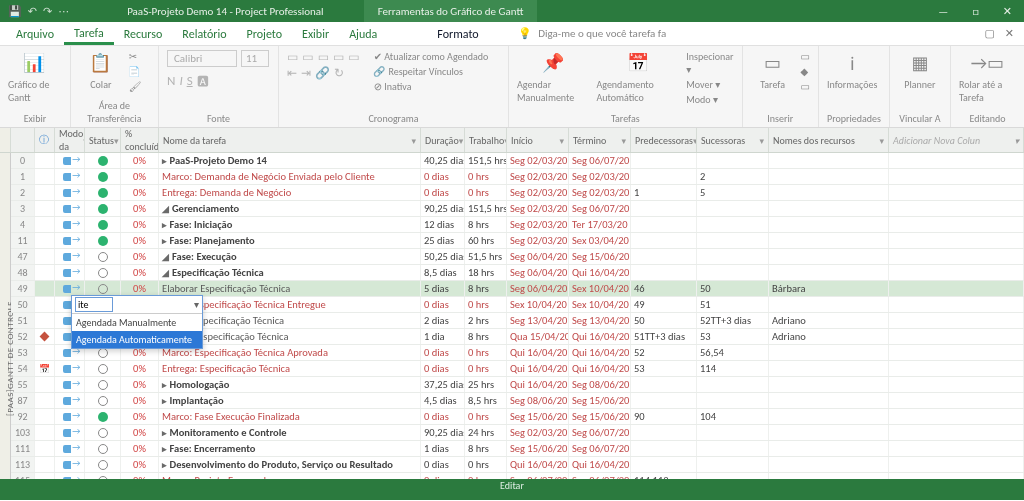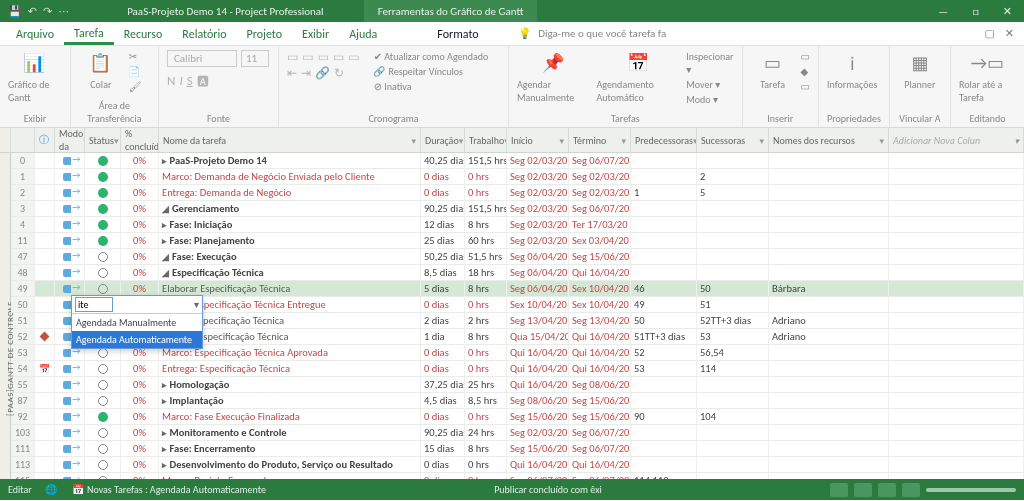--- a/index.html
+++ b/index.html
@@ -69,21 +69,21 @@
 .status-green { width:10px; height:10px; background:#2cb36f; border-radius:50%; }
 .diamond { width:7px; height:7px; background:#c5523f; transform:rotate(45deg); }
 
 .dropdown { position:absolute; left:104px; top:6px; width:132px; background:#fff; border:1px solid #6a9bd8; box-shadow:0 2px 6px rgba(0,0,0,.2); font-size:10px; z-index:50; }
 .dropdown .ddhead { padding:1px 3px; background:#fff; border-bottom:1px solid #ccc; color:#666; display:flex; align-items:center; }
 .dropdown .ddhead input { border:1px solid #6a9bd8; font-size:10px; width:38px; padding:0 2px; }
 .dropdown .ddopt { padding:2px 4px; }
 .dropdown .ddopt.sel { background:#2c78d6; color:#fff; }
 .redbox { position:absolute; left:76px; width:112px; top:0; height:32px; border:2px solid #d23a2a; pointer-events:none; z-index:40; }
 
-.statusbar { height:21px; background:#2b7a3e; color:#dfeee4; font-size:10px; display:flex; align-items:center; padding:0 8px; gap:14px; }
+.statusbar { height:21px; background:#2b7a3e; color:#dfeee4; font-size:10px; display:flex; align-items:center; padding:0 8px; gap:14px;flex-direction:column; }
 .statusbar .sbcenter { margin-left:auto; }
 .sbicons { margin-left:auto; display:flex; gap:6px; }
 .sbicons .si { width:18px; height:14px; background:#4a9660; border-radius:2px; }
 .sbicons .slider { width:90px; height:4px; background:#9ccaa9; position:relative; top:5px; border-radius:2px; }
 
 .moderow { position:relative; }
 </style>
 </head>
 <body>
 
@@ -685,21 +685,21 @@
         <div class="cell rownum">111</div>
     <div class="cell infocol"></div>
     <div class="cell mode">
           <div class="modeicon-auto"></div>
         </div>
     <div class="cell status">
           <div class="status-circle"></div>
         </div>
     <div class="cell pct">0%</div>
     <div class="cell name bold indent1"><span class="tri">▸</span>Fase: Encerramento</div>
-    <div class="cell dur">15 dias</div>
+    <div class="cell dur">1 dias</div>
     <div class="cell trab">8 hrs</div>
     <div class="cell inicio">Seg 15/06/20</div>
     <div class="cell termino">Seg 06/07/20</div>
     <div class="cell pred"></div>
     <div class="cell succ"></div>
     <div class="cell rec"></div>
     <div class="cell extra"></div>
       </div>
       <div class="row">
         <div class="cell rownum">113</div>

